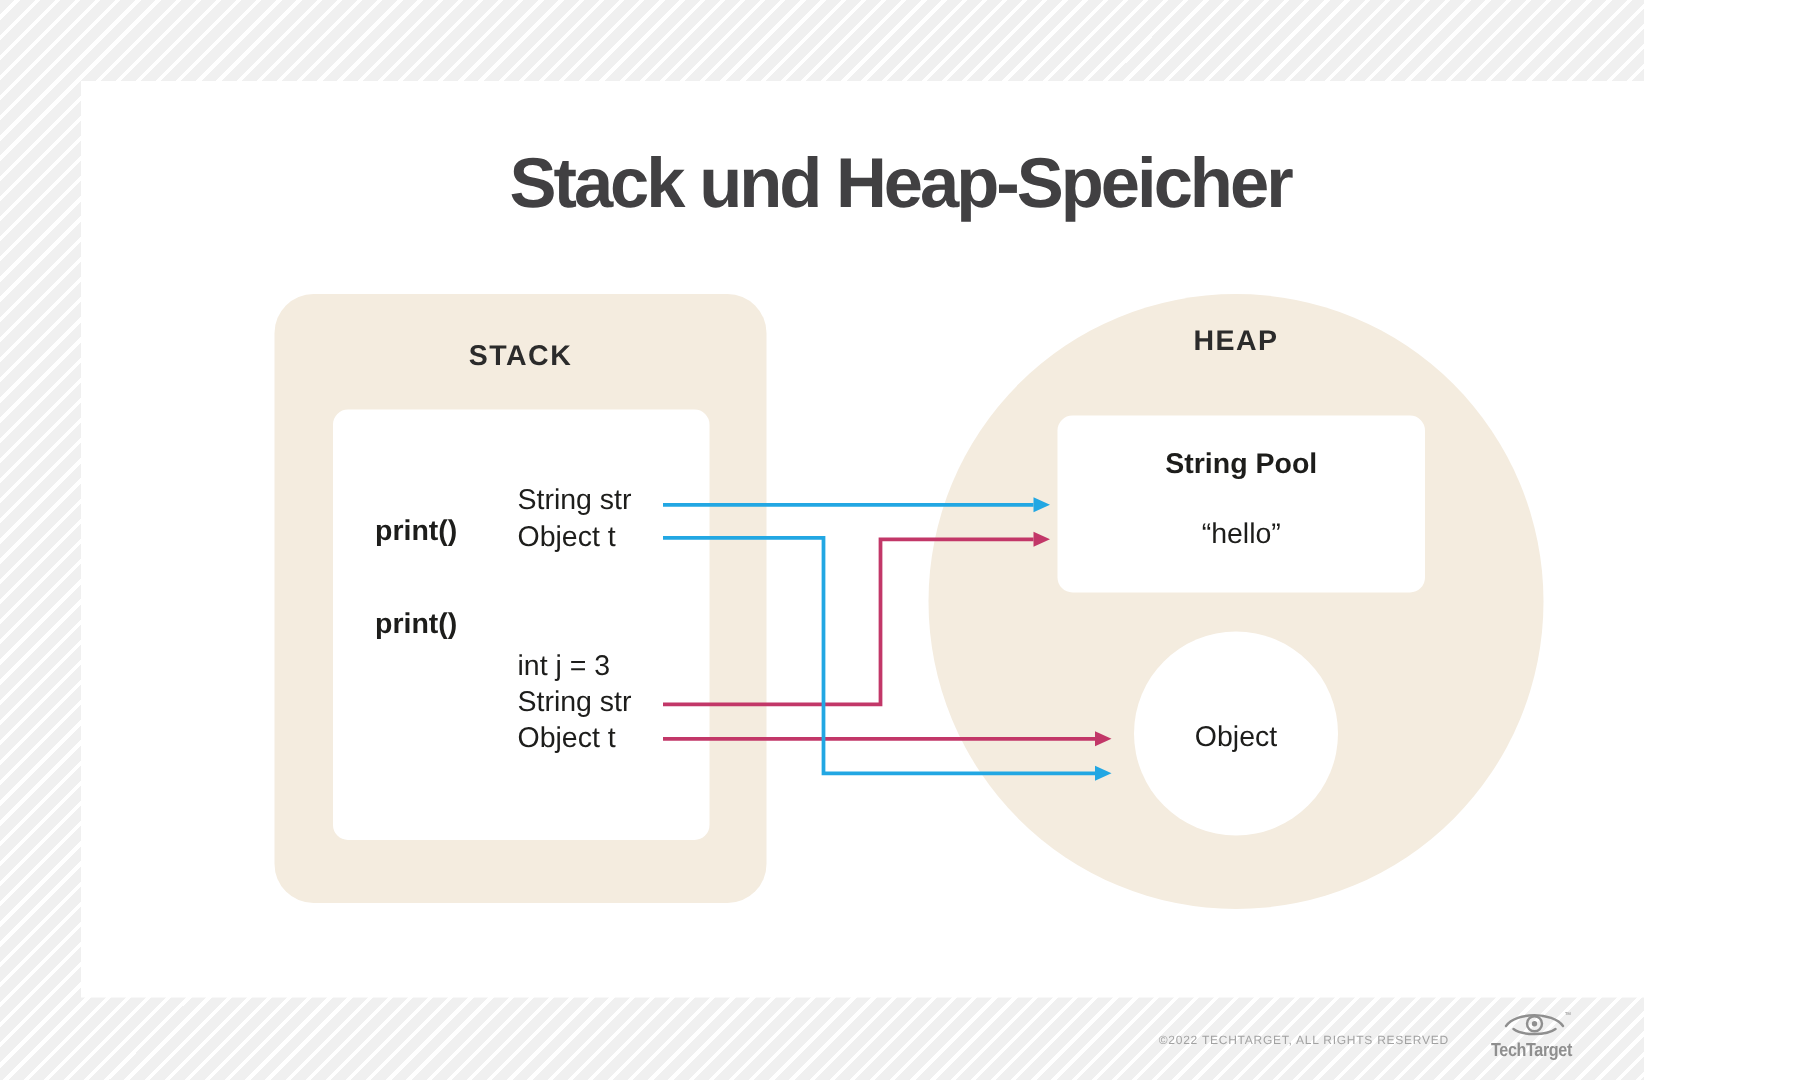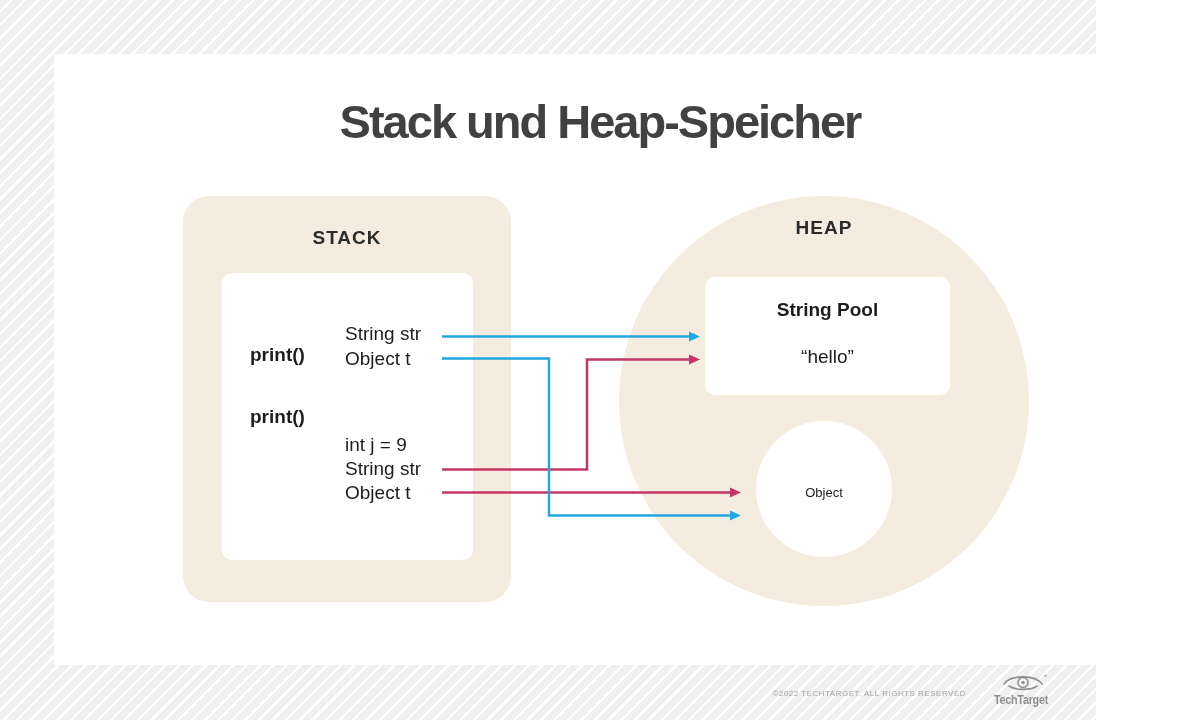--- a/index.html
+++ b/index.html
@@ -56,21 +56,21 @@
     background:#ffffff;border-radius:50%;
     display:flex;align-items:center;justify-content:center;
   }
   .lbl{
     position:absolute;white-space:nowrap;transform:translateY(-50%);
     font-size:19px;color:var(--text-dark,#1d1d1b);
   }
   .lbl.bold{font-weight:bold;}
   .sp-title{left:705px;width:245px;text-align:center;top:310px;font-weight:bold;}
   .sp-value{left:705px;width:245px;text-align:center;top:357px;}
-  .object-text{font-size:13px;color:var(--text-dark,#1d1d1b);transform:translateY(3px);}
+  .object-text{font-size:19px;color:var(--text-dark,#1d1d1b);transform:translateY(3px);}
   .arrow-layer{position:absolute;left:0;top:0;width:1200px;height:720px;pointer-events:none;}
   .arrow-layer polyline{fill:none;stroke-width:2.5px;}
   .arrow-layer .blue{stroke:var(--arrow-blue,#22a7e3);}
   .arrow-layer .pink{stroke:var(--arrow-pink,#c23768);}
   .arrow-layer polygon.blue{fill:var(--arrow-blue,#22a7e3);stroke:none;}
   .arrow-layer polygon.pink{fill:var(--arrow-pink,#c23768);stroke:none;}
   .copyright{
     position:absolute;right:130px;top:690px;
     font-size:8px;letter-spacing:0.5px;line-height:1;
     color:var(--footer-gray,#a2a2a2);text-transform:uppercase;
@@ -92,21 +92,21 @@
 
   <div class="stack-panel"></div>
   <div class="section-label stack-label">STACK</div>
   <div class="stack-inner"></div>
 
   <div class="lbl bold" style="left:250px;top:307px;margin-top:48px;">print()</div>
   <div class="lbl" style="left:345px;top:334px;">String str</div>
   <div class="lbl" style="left:345px;top:359px;">Object t</div>
 
   <div class="lbl bold" style="left:250px;top:417px;">print()</div>
-  <div class="lbl" style="left:345px;top:445px;">int j = 9</div>
+  <div class="lbl" style="left:345px;top:445px;">int j = 3</div>
   <div class="lbl" style="left:345px;top:469px;">String str</div>
   <div class="lbl" style="left:345px;top:493px;">Object t</div>
 
   <div class="heap-circle"></div>
   <div class="section-label heap-label">HEAP</div>
 
   <div class="string-pool"></div>
   <div class="lbl sp-title">String Pool</div>
   <div class="lbl sp-value">“hello”</div>
 

